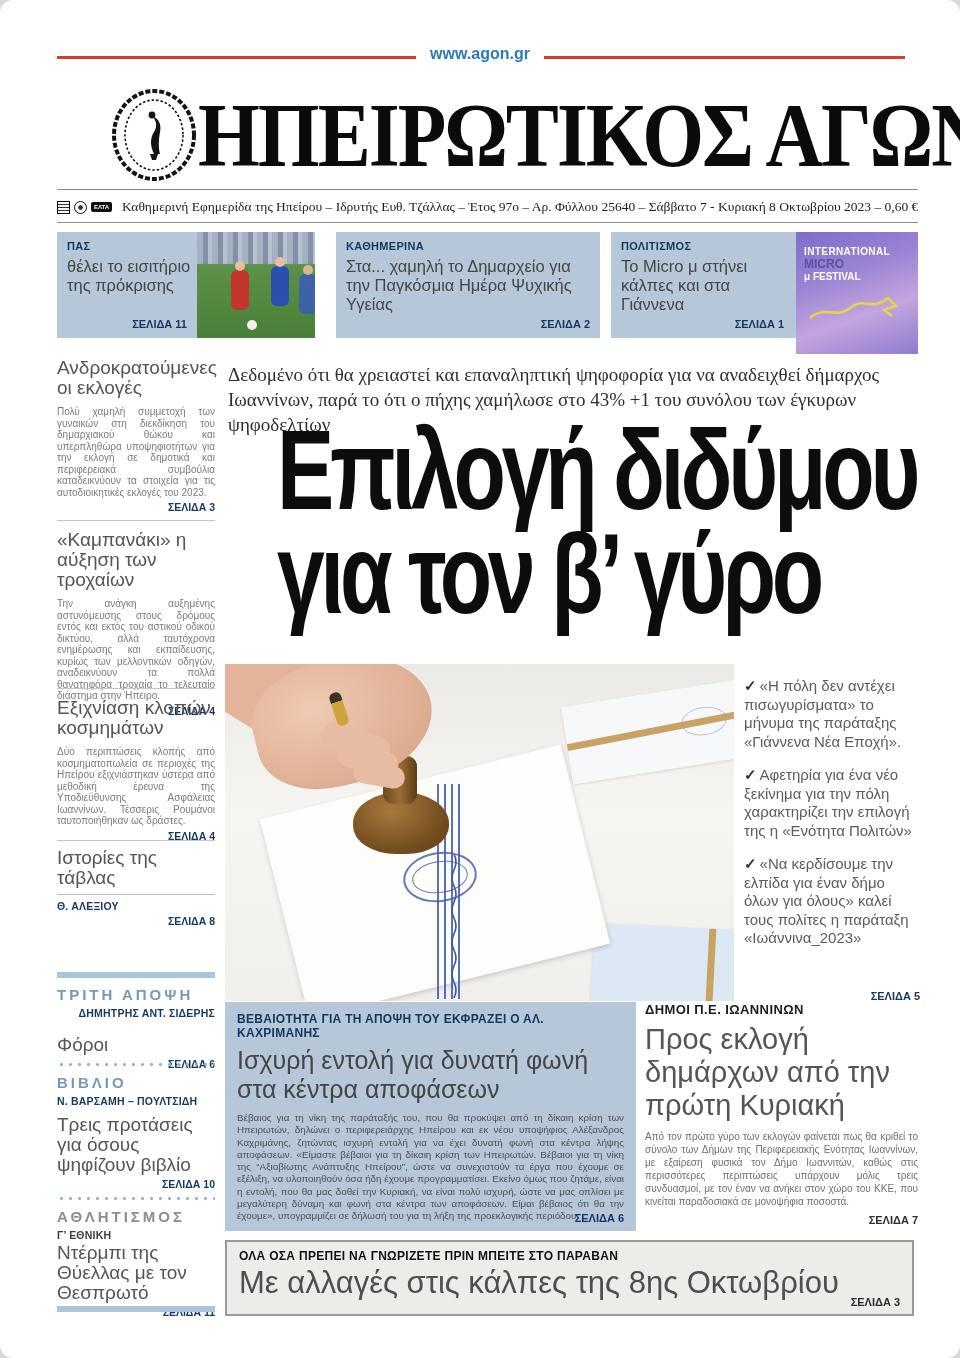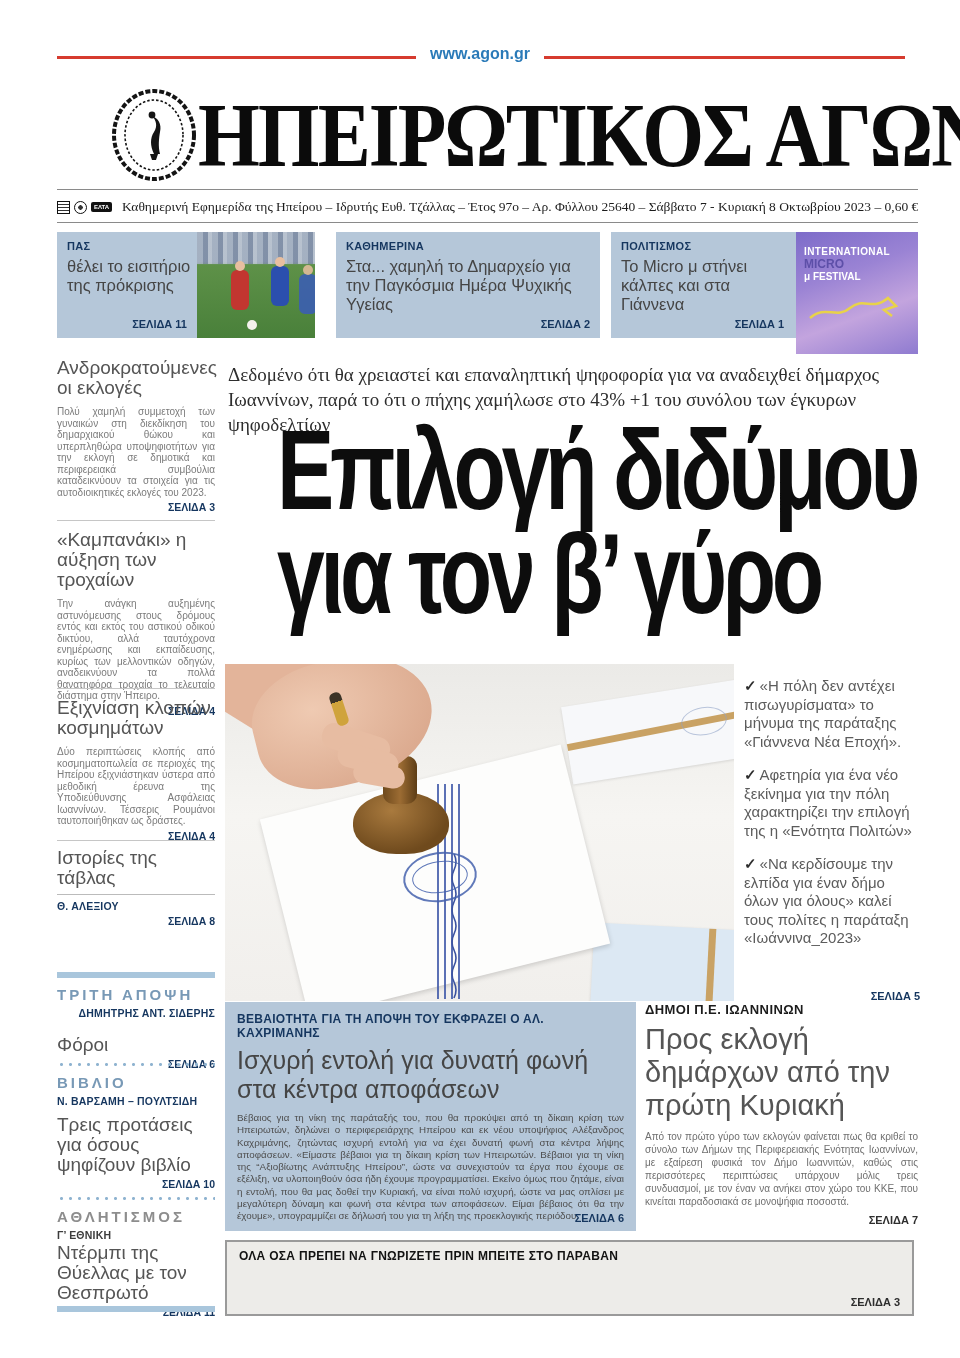--- a/index.html
+++ b/index.html
@@ -1,17 +1,17 @@
 <!DOCTYPE html>
 <html><head>
 <meta charset="utf-8">
 <style>
   html,body{margin:0;padding:0;background:#d8d8d8;}
   .page{position:relative;width:960px;height:1358px;background:#ffffff;margin:0 auto;
-        font-family:"Liberation Sans",sans-serif;overflow:hidden;}
+        font-family:"Liberation Sans",sans-serif;overflow:hidden;border-radius:13px;}
   .abs{position:absolute;}
 
   
   .red-rule{top:56px;left:57px;right:55px;height:3px;background:#d63b2f;}
   .site-url-wrap{top:45px;left:0;right:0;text-align:center;}
   .site-url-wrap span{background:#fff;padding:0 14px;color:#2a7ab8;font-weight:bold;font-size:16px;}
   .logo{top:88px;left:110px;width:88px;height:94px;}
   .masthead{top:88px;left:205px;width:700px;text-align:center;color:#0b0b0b;
             font-family:"Liberation Serif",serif;font-weight:bold;font-size:78px;line-height:80px;
             letter-spacing:-2px;transform:scale(1.02,1.18);transform-origin:center top;white-space:nowrap;}
@@ -317,16 +317,17 @@
 
   <div class="abs dimoi">
     <div class="dimoi-kicker">ΔΗΜΟΙ Π.Ε. ΙΩΑΝΝΙΝΩΝ</div>
     <div class="dimoi-title">Προς εκλογή δημάρχων από την πρώτη Κυριακή</div>
     <div class="dimoi-body">Από τον πρώτο γύρο των εκλογών φαίνεται πως θα κριθεί το σύνολο των Δήμων της Περιφερειακής Ενότητας Ιωαννίνων, με εξαίρεση φυσικά τον Δήμο Ιωαννιτών, καθώς στις περισσότερες περιπτώσεις υπάρχουν μόλις τρεις συνδυασμοί, με τον έναν να ανήκει στον χώρο του ΚΚΕ, που κινείται παραδοσιακά σε μονοψήφια ποσοστά.</div>
     <div class="dimoi-page">ΣΕΛΙΔΑ 7</div>
   </div>
 
   <div class="abs banner">
     <div class="banner-kicker">ΟΛΑ ΟΣΑ ΠΡΕΠΕΙ ΝΑ ΓΝΩΡΙΖΕΤΕ ΠΡΙΝ ΜΠΕΙΤΕ ΣΤΟ ΠΑΡΑΒΑΝ</div>
+    <div class="banner-title">Με αλλαγές στις κάλπες της 8ης Οκτωβρίου</div>
     <div class="page-tag">ΣΕΛΙΔΑ 3</div>
   </div>
 
 </div>
 
 </body></html>

